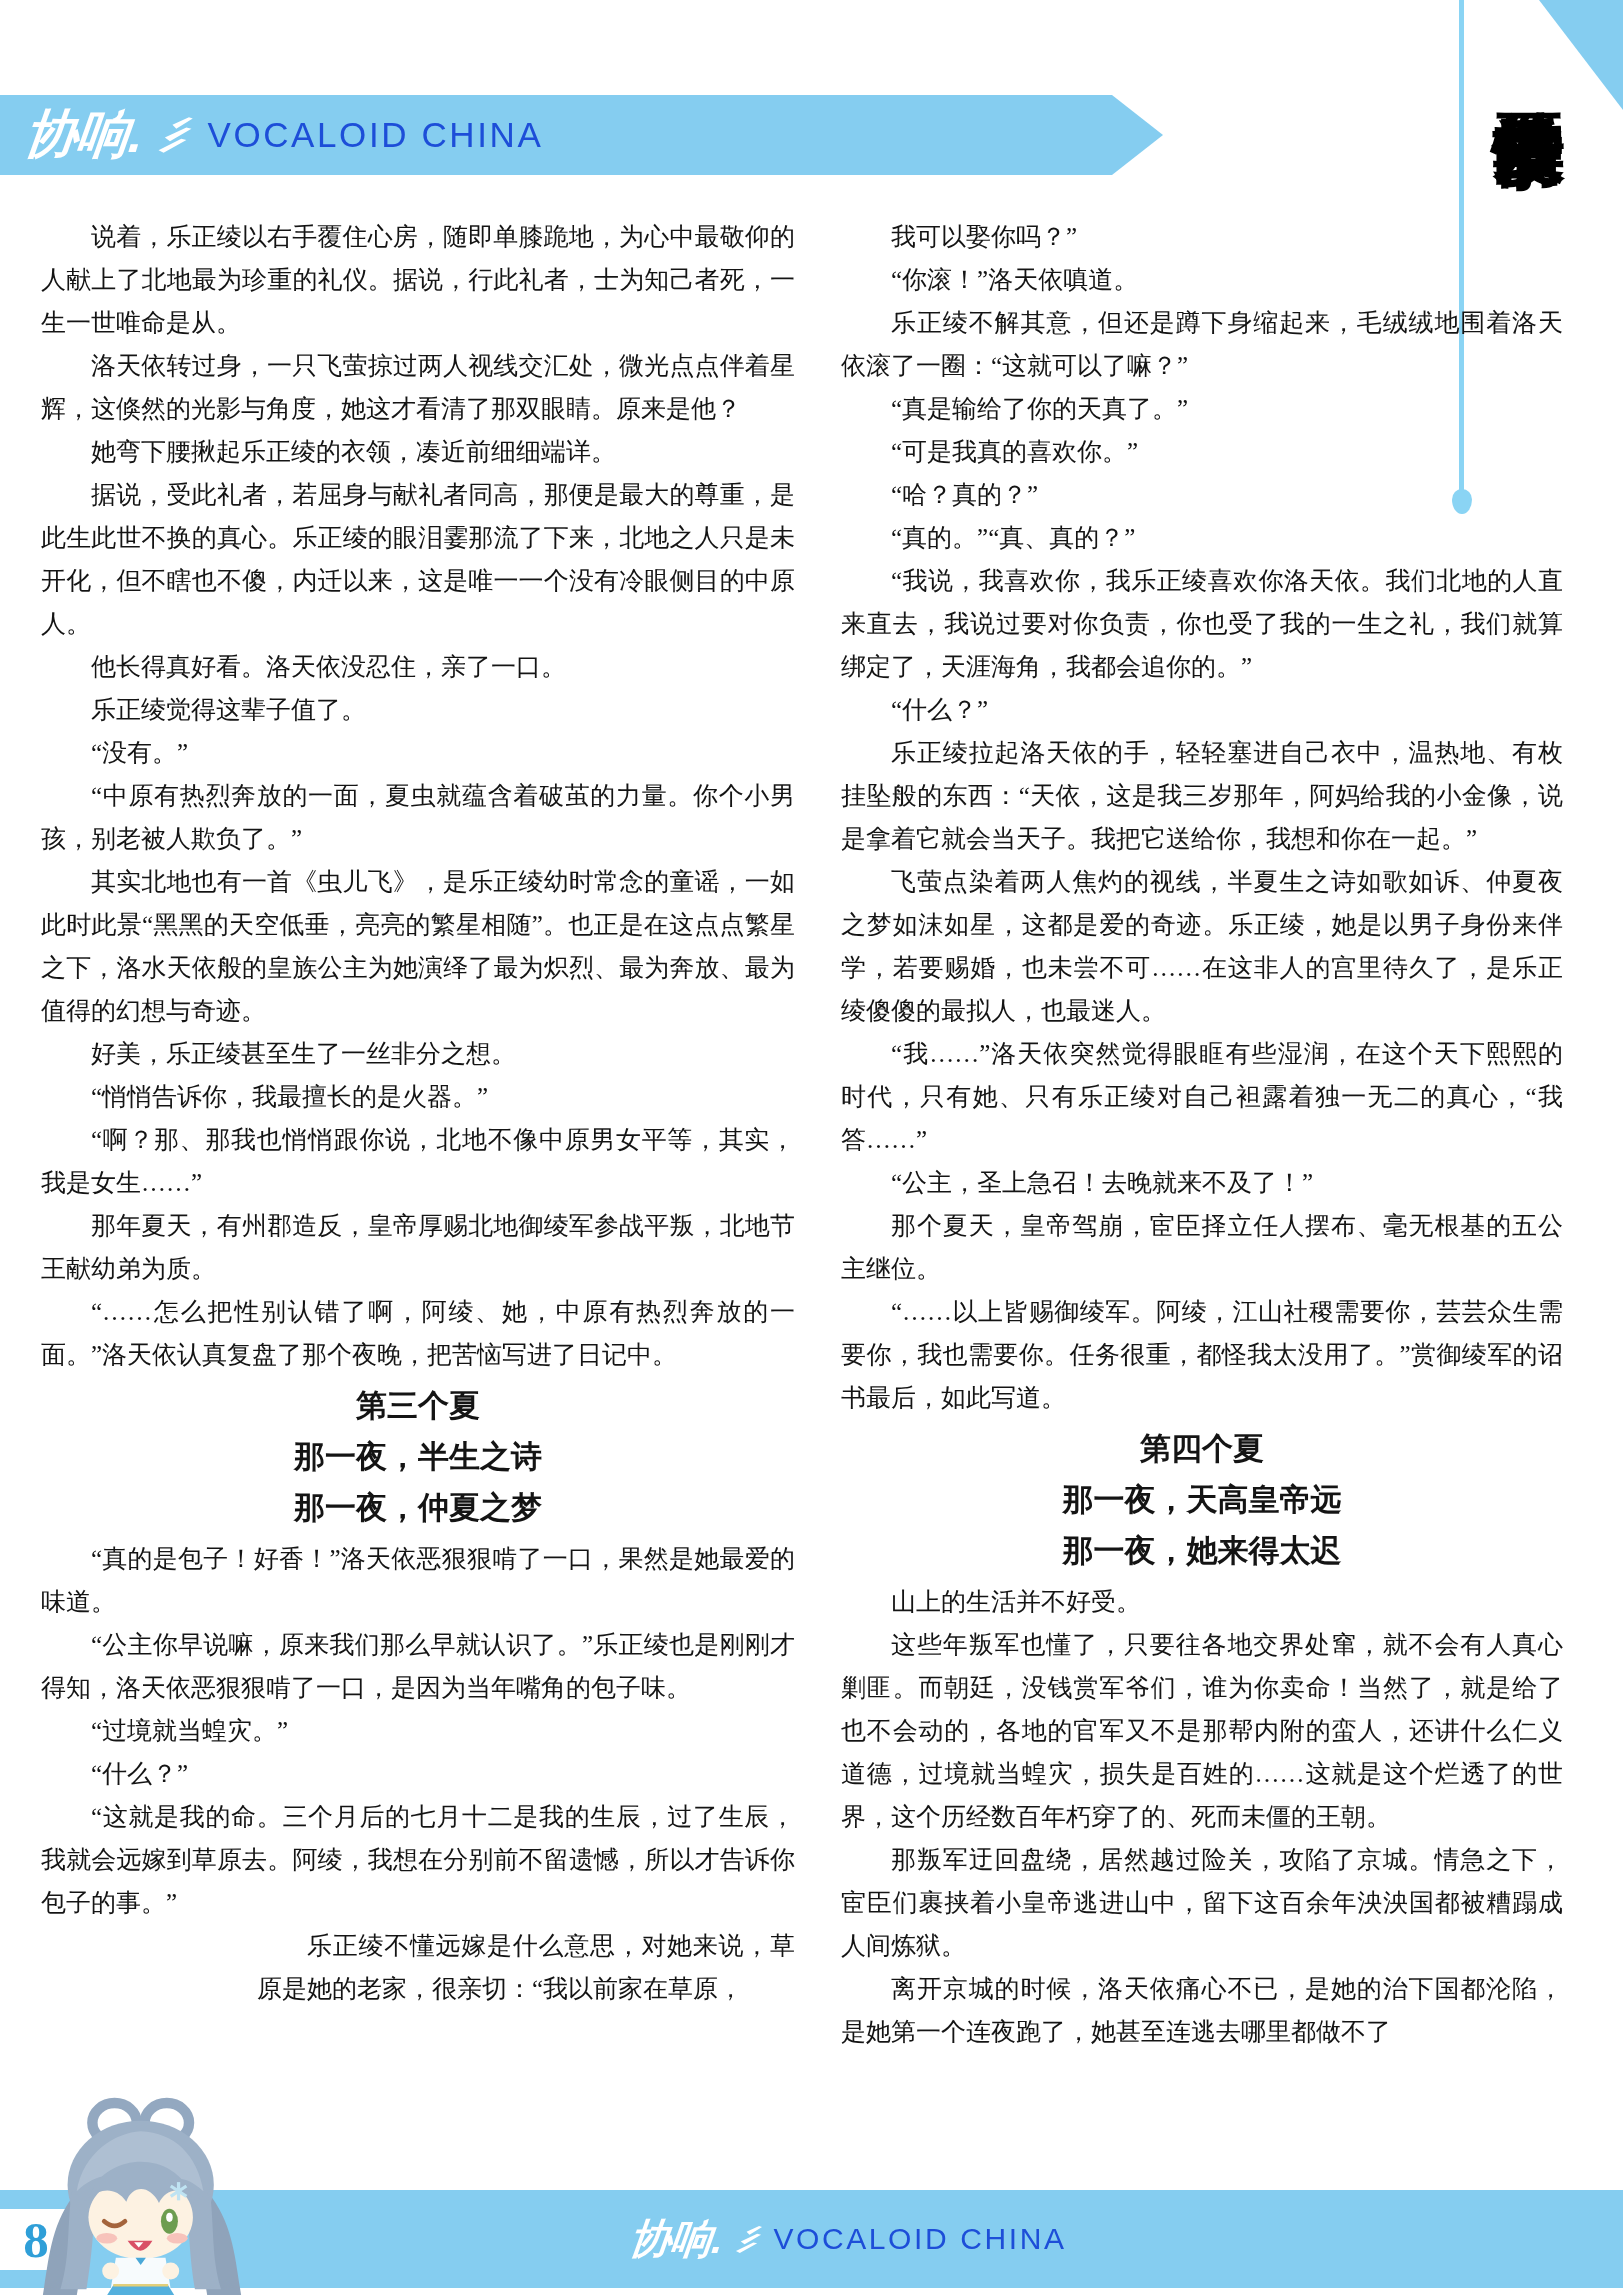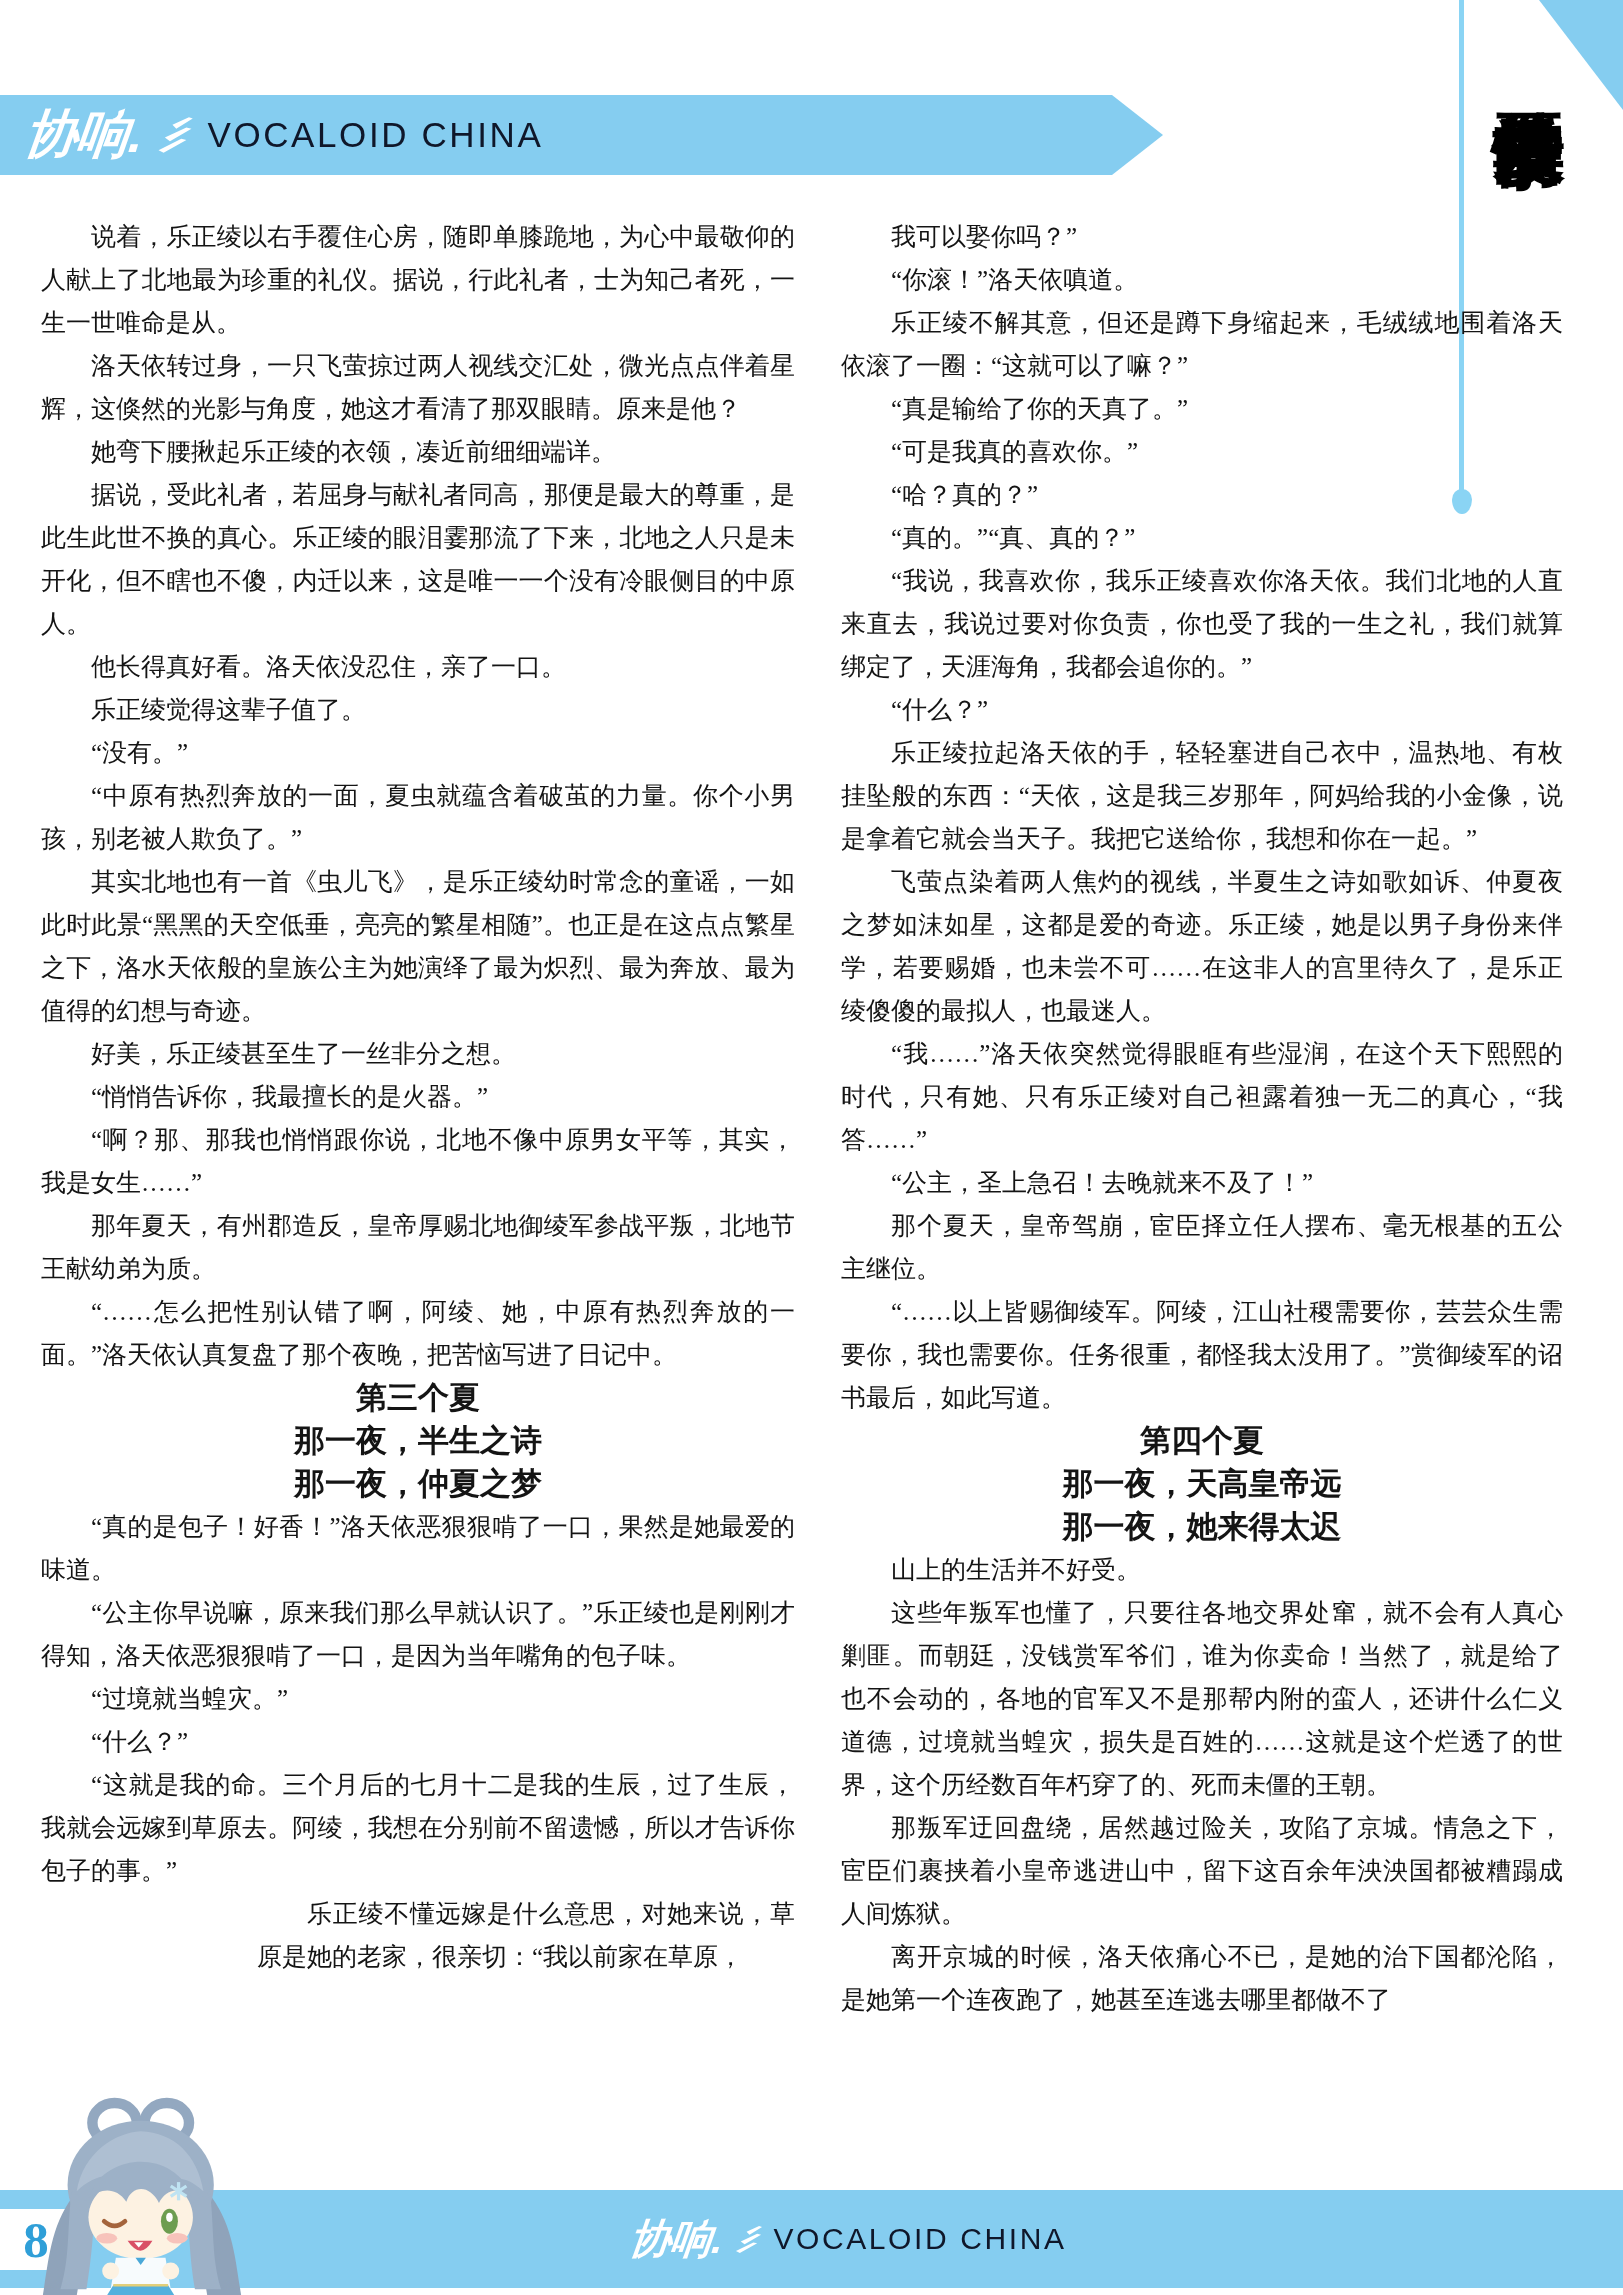--- a/index.html
+++ b/index.html
@@ -14,21 +14,21 @@
   }
   .brand{position:absolute;top:0;height:80px;display:flex;align-items:center;gap:13px;}
   .header-band .brand{left:25px;}
   .brand-cn{
     color:#fff;font-family:"Liberation Sans","DejaVu Sans",sans-serif;
     font-weight:700;font-style:italic;transform:skewX(-6deg);
   }
   .header-band .brand-cn{font-size:52px;}
   .brand-wing{display:block;}
   .brand-en{
-    color:#0f172a;font-family:"Liberation Sans","DejaVu Sans",sans-serif;
+    color:#1d4ed8;font-family:"Liberation Sans","DejaVu Sans",sans-serif;
     font-weight:300;letter-spacing:2.6px;
   }
   .header-band .brand-en{font-size:35px;}
   .section-label{
     position:absolute;left:837px;top:50%;transform:translateY(-50%);
     color:#fff;font-size:58px;font-weight:800;letter-spacing:5.2px;
     font-family:"Liberation Sans","DejaVu Sans",sans-serif;
   }
   .corner-triangle{
     position:absolute;top:0;right:0;width:84px;height:110px;background:#85cdf0;
@@ -48,21 +48,21 @@
   }
   
   .col{position:absolute;top:215px;height:1976px;overflow:hidden;}
   .col-left{left:41px;width:754px;}
   .col-right{left:841px;width:722px;}
   .para{
     margin:0;text-indent:2em;font-size:25px;line-height:43px;
     text-align:justify;text-align-last:left;
   }
   .head{
-    margin:0;text-indent:0;text-align:center;font-weight:700;
+    margin:8px;text-indent:0;text-align:center;font-weight:700;
     font-size:31px;line-height:43px;
   }
   .mascot-spacer{float:left;width:216px;height:92px;}
   
   .mascot{position:absolute;left:31px;top:2093px;width:222px;height:203px;z-index:5;}
   
   .footer-band{position:absolute;left:0;top:2190px;width:1623px;height:98px;background:#85cdf0;}
   .page-number-box{
     position:absolute;left:0;top:2209px;width:72px;height:61px;background:#fff;
     display:flex;align-items:center;justify-content:center;z-index:2;

